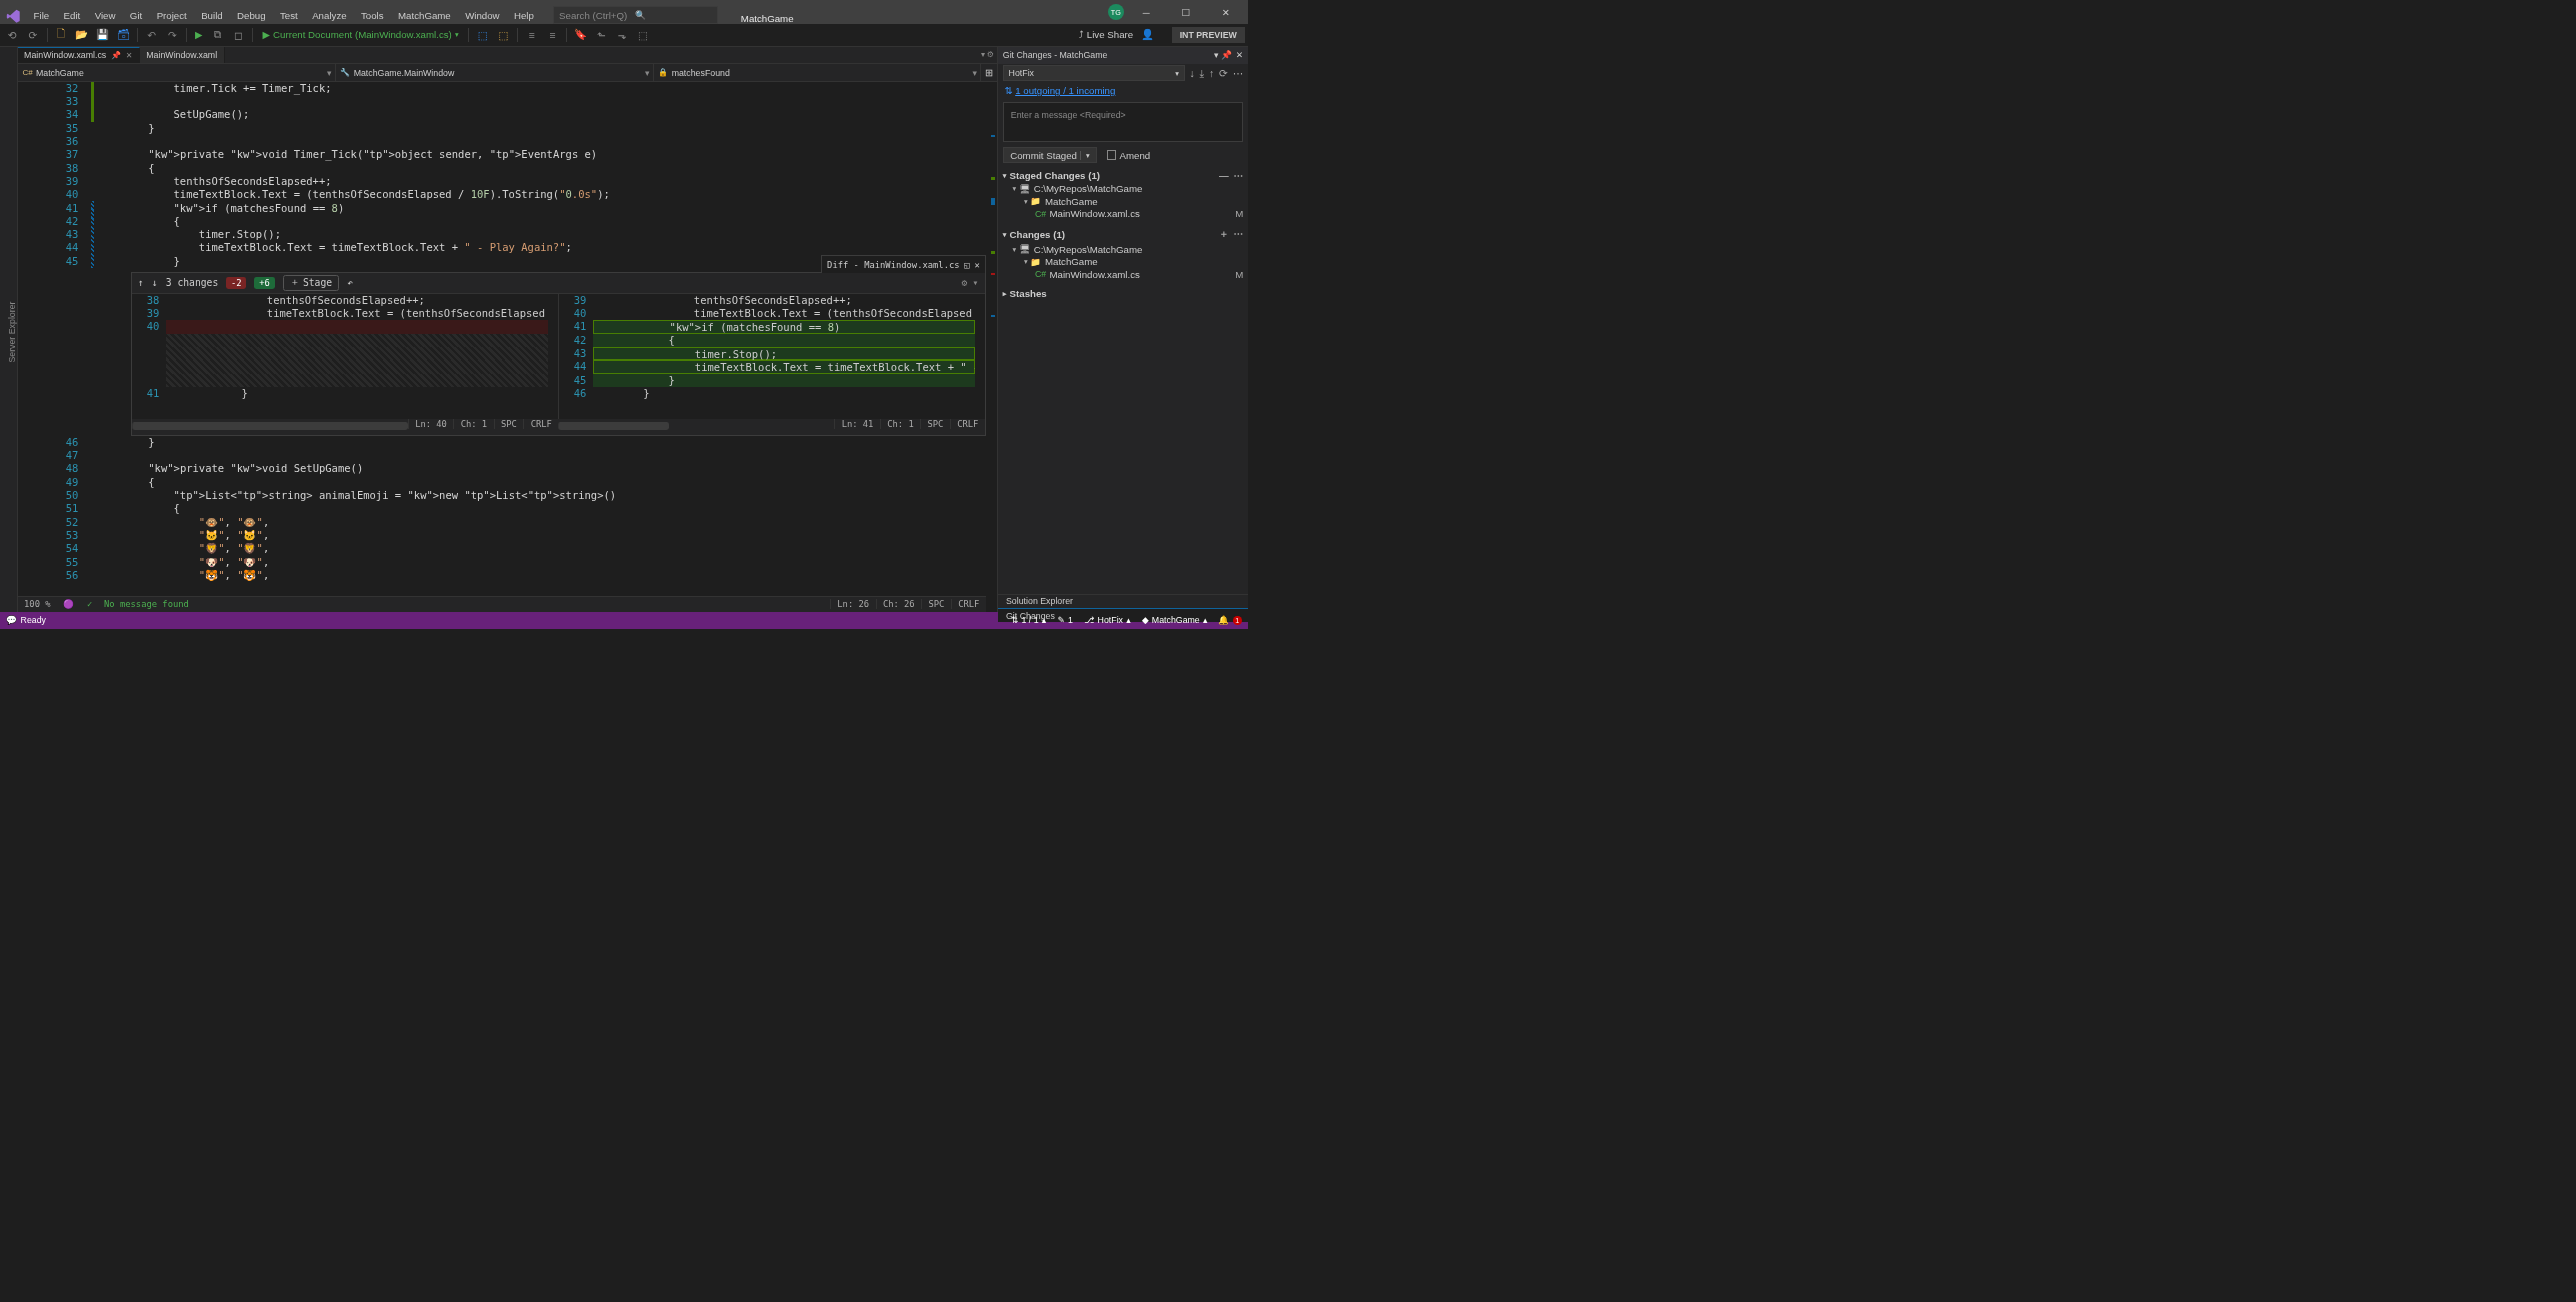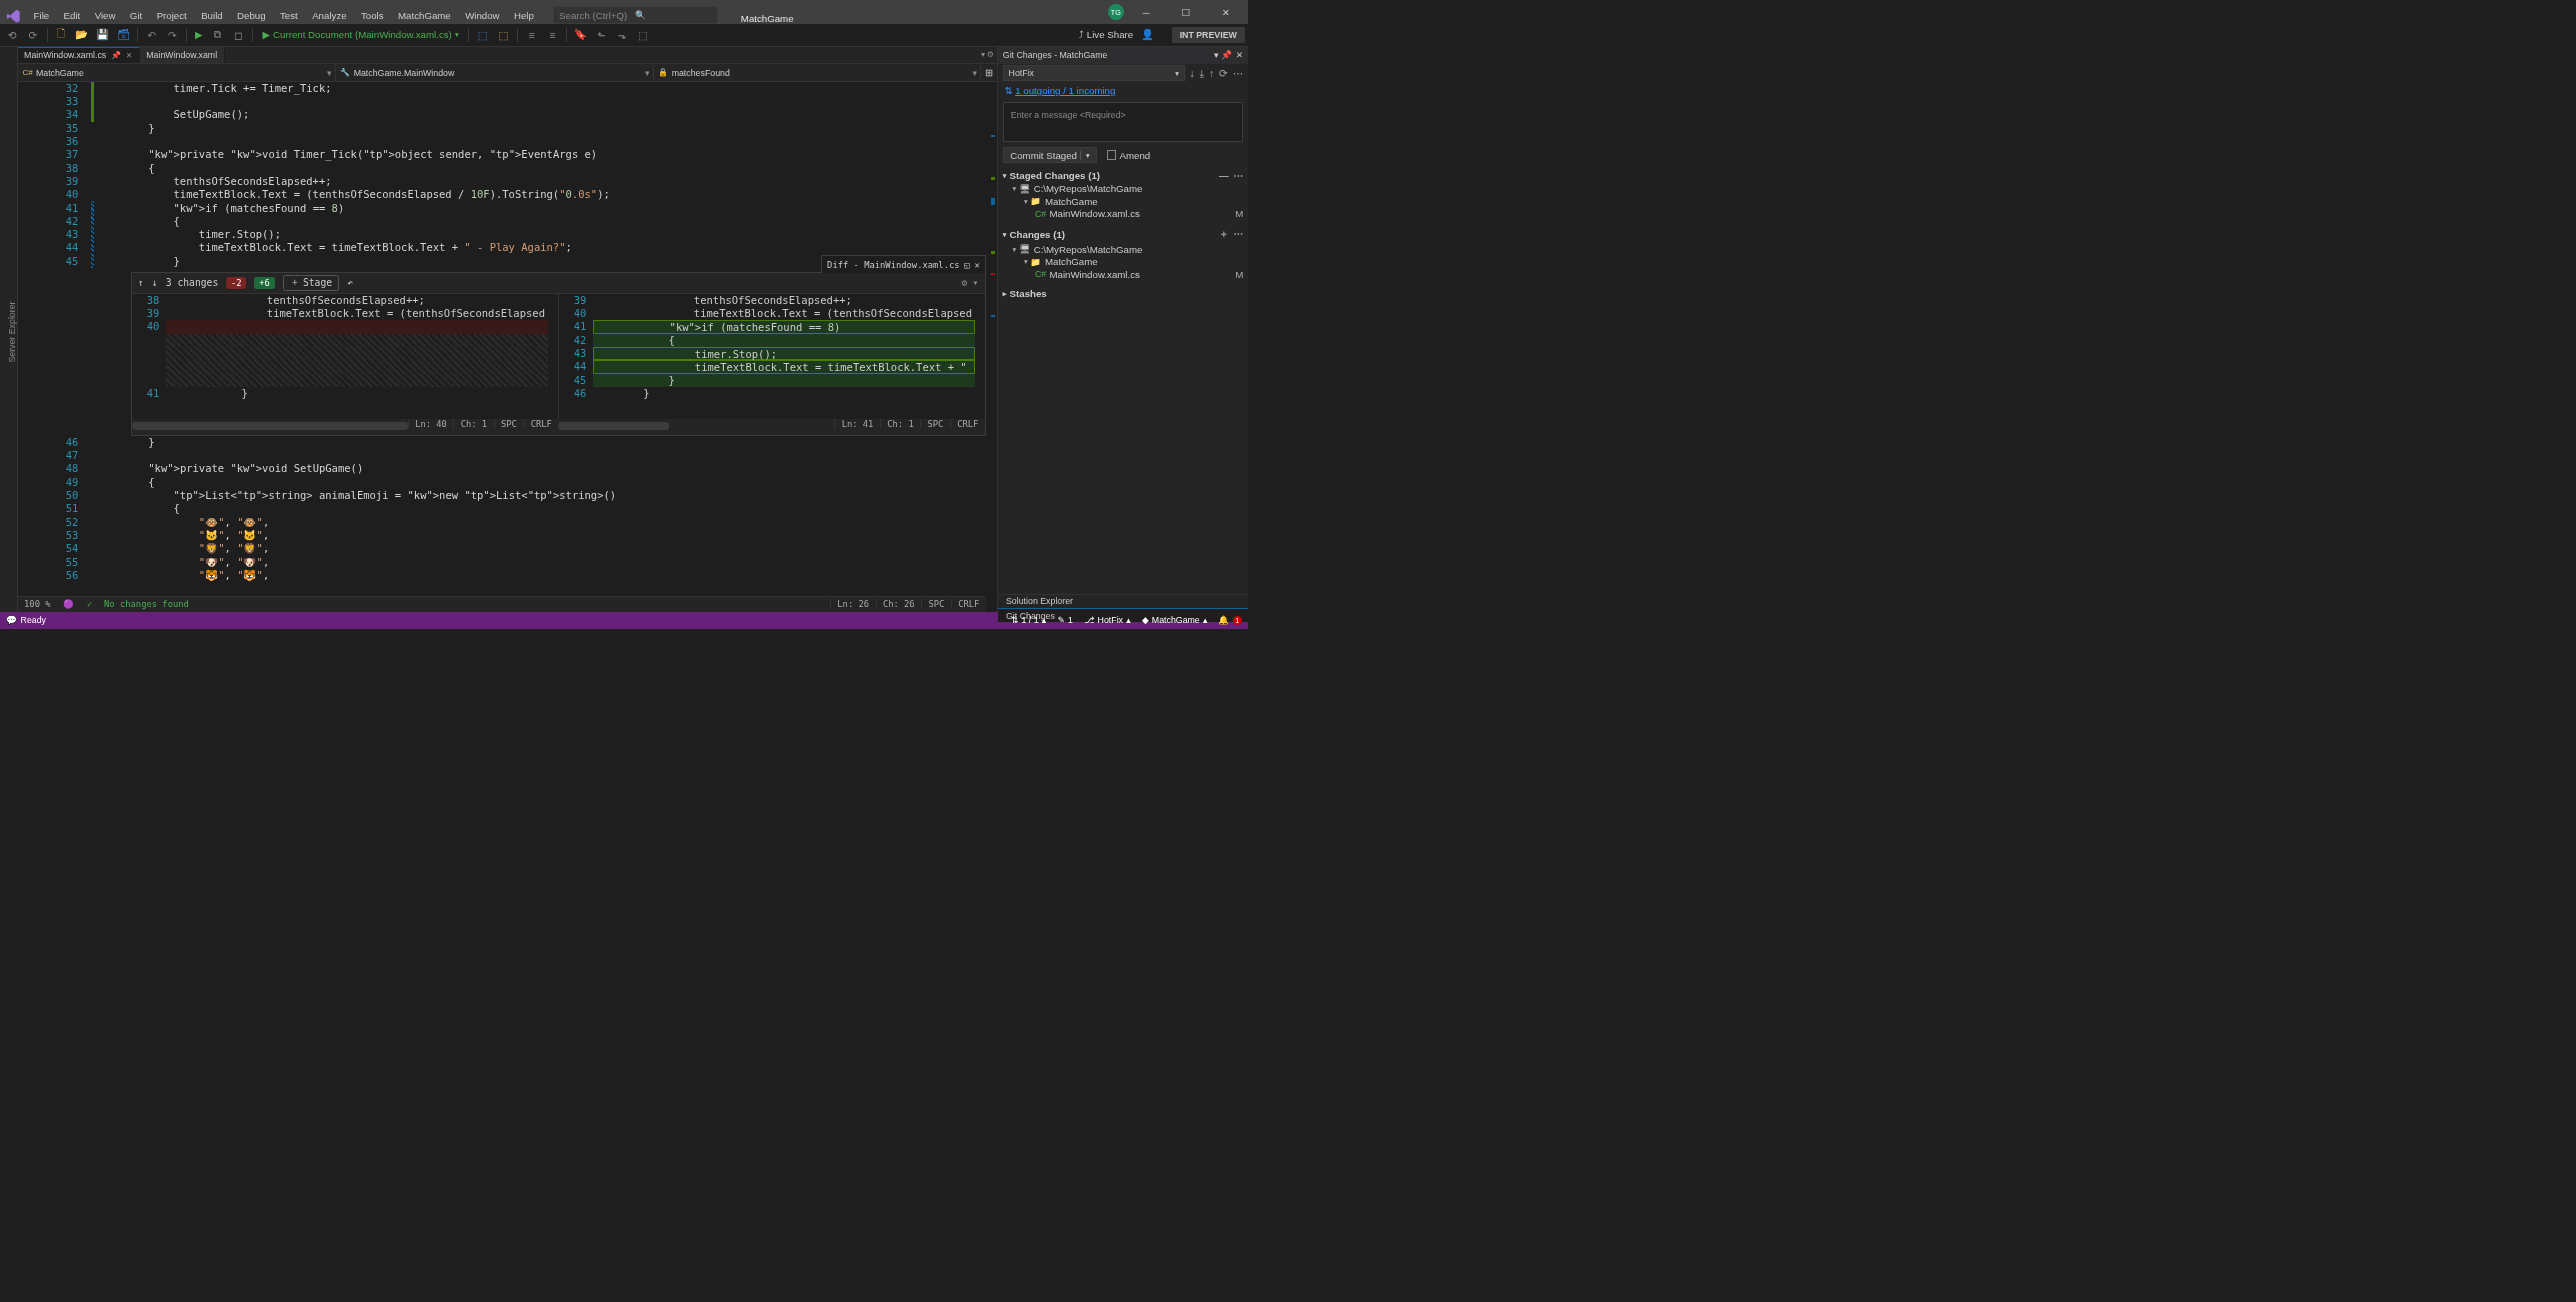--- a/index.html
+++ b/index.html
@@ -396,21 +396,21 @@
             <div class="ln">54</div>
             <div class="ln">55</div>
             <div class="ln">56</div>
           </div>
         <div class="code-body" id="code-bottom"><div style="height:13.3px;">        }</div><div style="height:13.3px;"></div><div style="height:13.3px;">        <span class="&lt;span">"kw"</span>&gt;private <span class="&lt;span">"kw"</span>&gt;void SetUpGame()</div><div style="height:13.3px;">        {</div><div style="height:13.3px;">            <span class="&lt;span">"tp"</span>&gt;List&lt;<span class="&lt;span">"tp"</span>&gt;string&gt; animalEmoji = <span class="&lt;span">"kw"</span>&gt;new <span class="&lt;span">"tp"</span>&gt;List&lt;<span class="&lt;span">"tp"</span>&gt;string&gt;()</div><div style="height:13.3px;">            {</div><div style="height:13.3px;">                <span class="st">"🐵"</span>, <span class="st">"🐵"</span>,</div><div style="height:13.3px;">                <span class="st">"🐱"</span>, <span class="st">"🐱"</span>,</div><div style="height:13.3px;">                <span class="st">"🦁"</span>, <span class="st">"🦁"</span>,</div><div style="height:13.3px;">                <span class="st">"🐶"</span>, <span class="st">"🐶"</span>,</div><div style="height:13.3px;">                <span class="st">"🐯"</span>, <span class="st">"🐯"</span>,</div></div>
       </div>
 
       <div style="position:absolute;left:0;right:11.3px;bottom:0;" class="bottom-status">
         <span>100 %</span>
         <span>🟣</span>
-        <span style="color:#4caf50;">✓ <span>No changes found</span></span>
+        <span style="color:#4caf50;">✓ <span>No message found</span></span>
         <span style="flex:1;"></span>
         <span class="sep">Ln: 26</span>
         <span class="sep">Ch: 26</span>
         <span class="sep">SPC</span>
         <span class="sep">CRLF</span>
       </div>
     </div>
   </div>
 
   <div class="git-panel">

